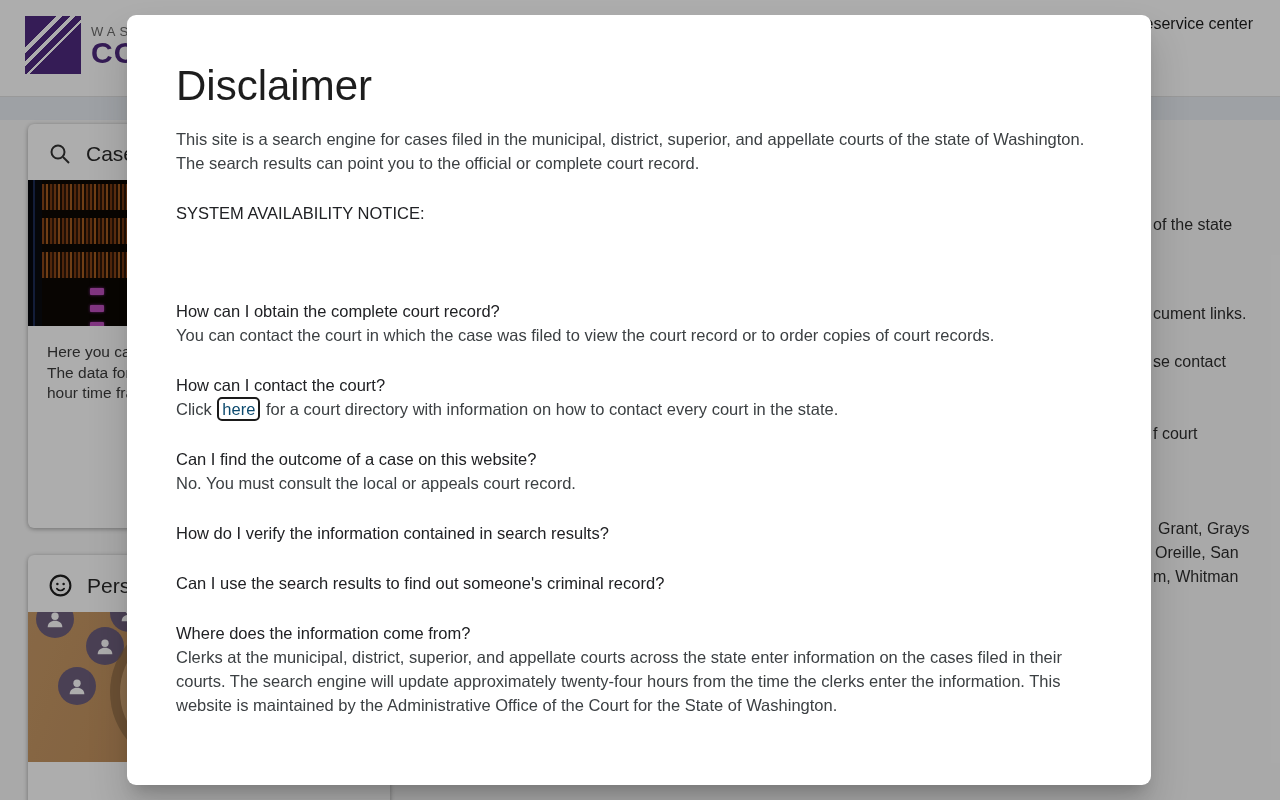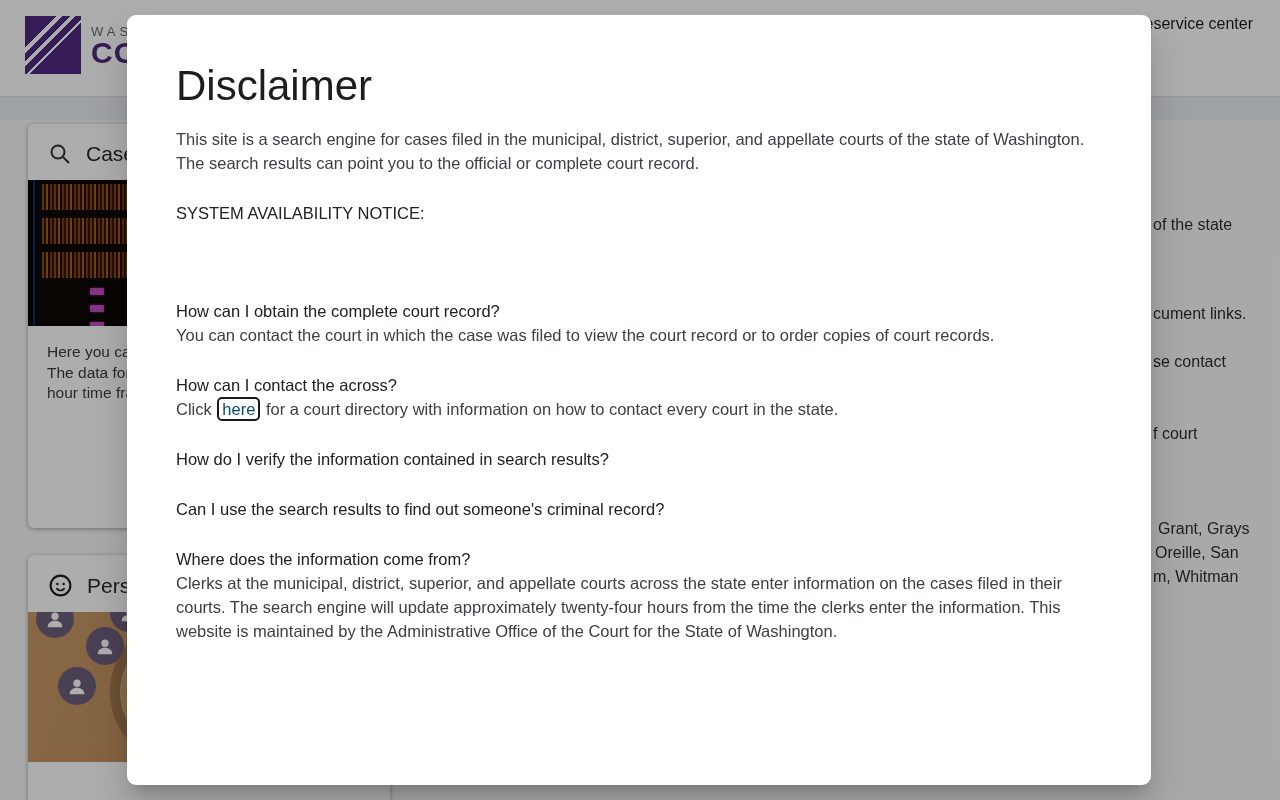--- a/index.html
+++ b/index.html
@@ -185,24 +185,28 @@
   </div>
 
   <div class="spacer"></div>
 
   <div class="qa">
     <div class="q">How can I obtain the complete court record?</div>
     <div>You can contact the court in which the case was filed to view the court record or to order copies of court records.</div>
   </div>
 
   <div class="qa">
-    <div class="q">How can I contact the across?</div>
+    <div class="q">How can I contact the court?</div>
     <div><span>Click </span><span class="link-focusbox"><a>here</a></span><span> for a court directory with information on how to contact every court in the state.</span></div>
   </div>
 
+  <div class="qa">
+    <div class="q">Can I find the outcome of a case on this website?</div>
+    <div>No. You must consult the local or appeals court record.</div>
+  </div>
 
   <div class="qa">
     <div class="q">How do I verify the information contained in search results?</div>
   </div>
 
   <div class="qa">
     <div class="q">Can I use the search results to find out someone's criminal record?</div>
   </div>
 
   <div class="qa">

